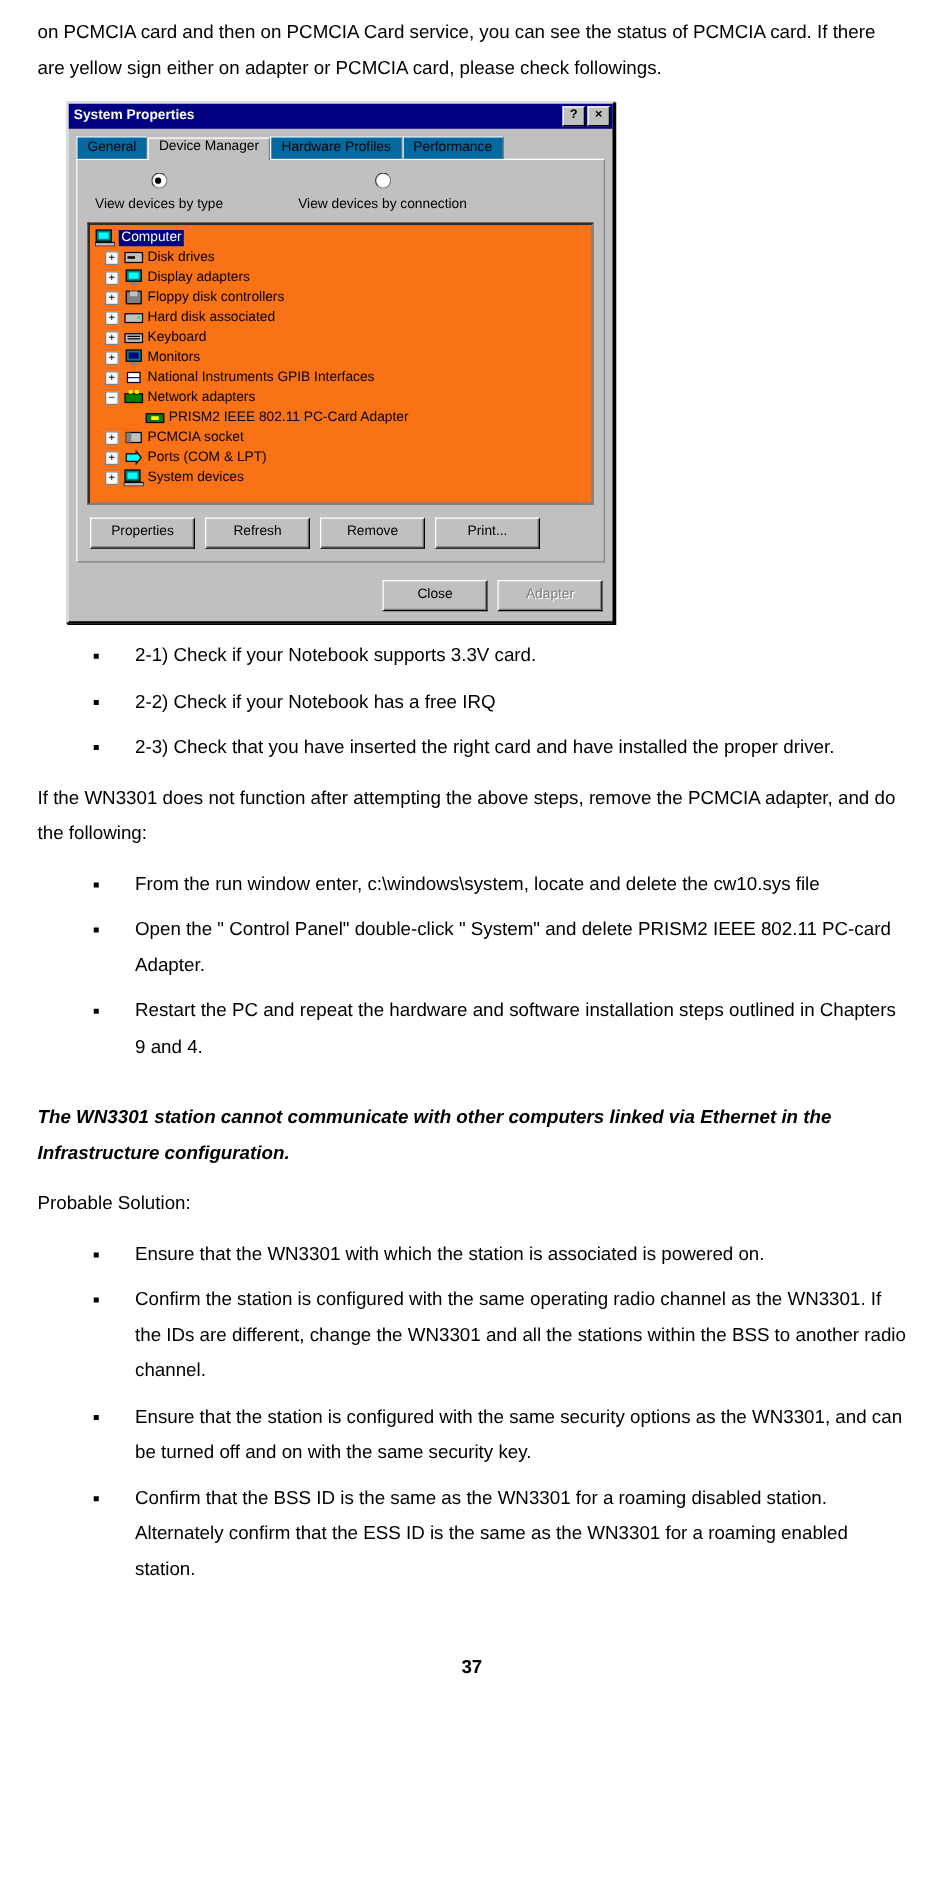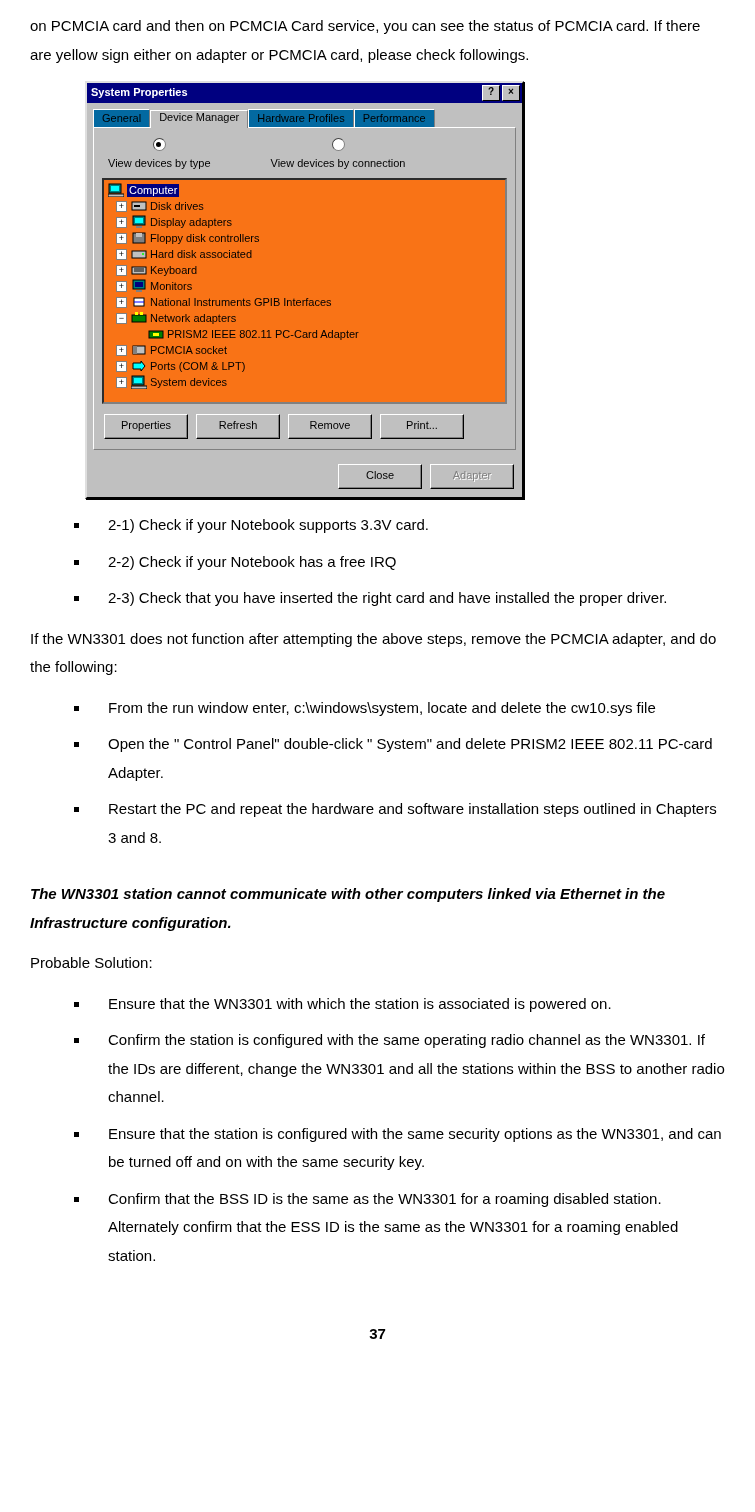--- a/index.html
+++ b/index.html
@@ -12,21 +12,21 @@
     background: #fff;
   }
   .content { max-width: 700px; margin: 0 auto; }
   p { margin: 12px 0; }
   ul.sq { list-style-type: square; padding-left: 60px; margin: 8px 0; }
   ul.sq > li { padding-left: 18px; margin: 8px 0; line-height: 1.9; }
   .heading { font-weight: bold; font-style: italic; margin-top: 28px; }
   .pagenum { text-align: center; font-weight: bold; margin-top: 50px; }
 
   
-  .dlg-wrap { margin: 12px 0 12px 55px; }
+  .dlg-wrap { margin: 12px 0 12px 23px; }
   .dlg {
     width: 435px;
     background: #c0c0c0;
     border: 2px solid #000;
     border-top-color: #dfdfdf;
     border-left-color: #dfdfdf;
     box-shadow: 1px 1px 0 #000;
     font-family: "MS Sans Serif", Tahoma, sans-serif;
     font-size: 11px;
     line-height: 1.2;
@@ -329,21 +329,21 @@
     <li>2-1) Check if your Notebook supports 3.3V card.</li>
     <li>2-2) Check if your Notebook has a free IRQ</li>
     <li>2-3) Check that you have inserted the right card and have installed the proper driver.</li>
   </ul>
 
   <p>If the WN3301 does not function after attempting the above steps, remove the PCMCIA adapter, and do the following:</p>
 
   <ul class="sq">
     <li>From the run window enter, c:\windows\system, locate and delete the cw10.sys file</li>
     <li>Open the " Control Panel"  double-click " System"  and delete PRISM2 IEEE 802.11 PC-card Adapter.</li>
-    <li>Restart the PC and repeat the hardware and software installation steps outlined in Chapters 3 and 8.</li>
+    <li>Restart the PC and repeat the hardware and software installation steps outlined in Chapters 9 and 4.</li>
   </ul>
 
   <p class="heading">The WN3301 station cannot communicate with other computers linked via Ethernet in the Infrastructure configuration.</p>
 
   <p>Probable Solution:</p>
 
   <ul class="sq">
     <li>Ensure that the WN3301 with which the station is associated is powered on.</li>
     <li>Confirm the station is configured with the same operating radio channel as the WN3301. If the IDs are different, change the WN3301 and all the stations within the BSS to another radio channel.</li>
     <li>Ensure that the station is configured with the same security options as the WN3301, and can be turned off and on with the same security key.</li>

